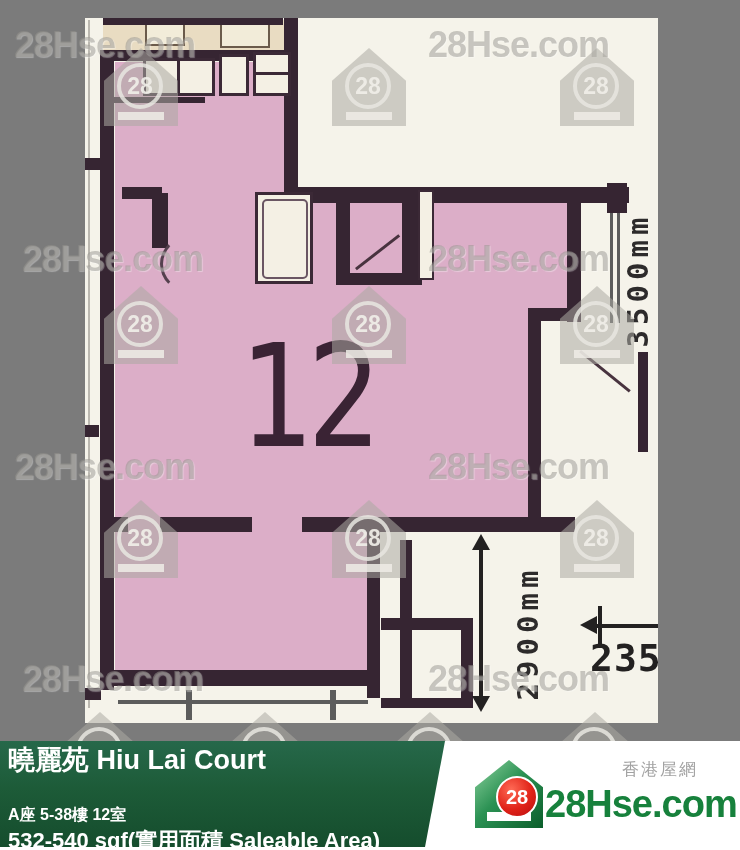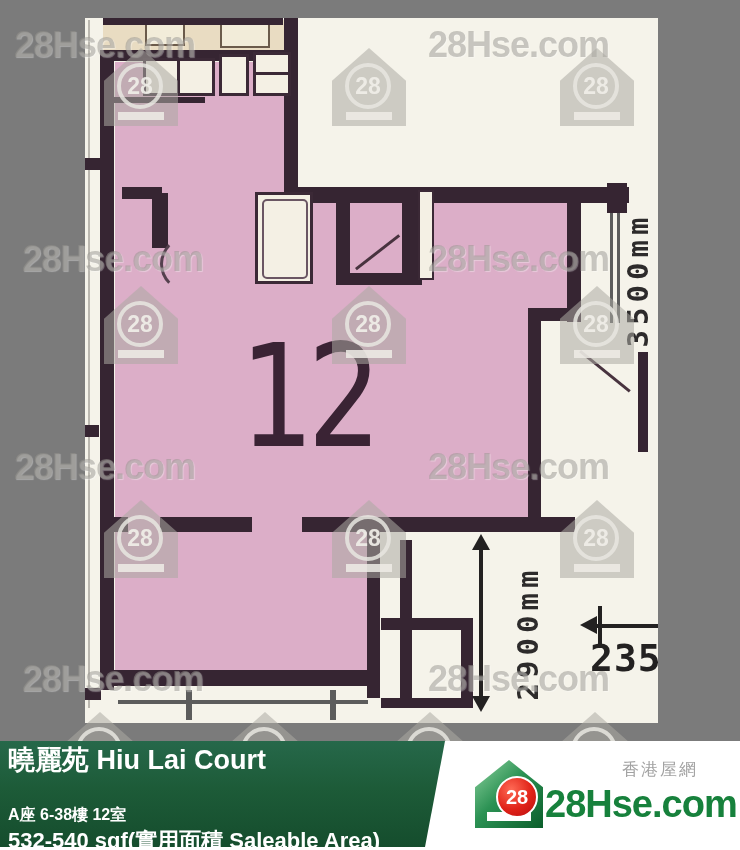--- a/index.html
+++ b/index.html
@@ -268,21 +268,21 @@
     <div class="wm-shape"></div>
     <div class="wm-ring">
       <span>28</span>
     </div>
     <div class="wm-base"></div>
   </div>
 
 <div id="footer">
   <div id="footer-green">
     <div class="ft" id="ft-estate">曉麗苑 Hiu Lai Court</div>
-    <div class="ft" id="ft-unit">A座 6-38樓 12室</div>
+    <div class="ft" id="ft-unit">A座 5-38樓 12室</div>
     <div class="ft" id="ft-area">532-540 sqf(實用面積 Saleable Area)</div>
   </div>
   <div id="site-cn">香港屋網</div>
   <div id="brand-house">
     <div id="brand-house-base"></div>
   </div>
   <div id="brand-badge">
       <span>28</span>
     </div>
   <div id="brand-text">28Hse.com</div>

